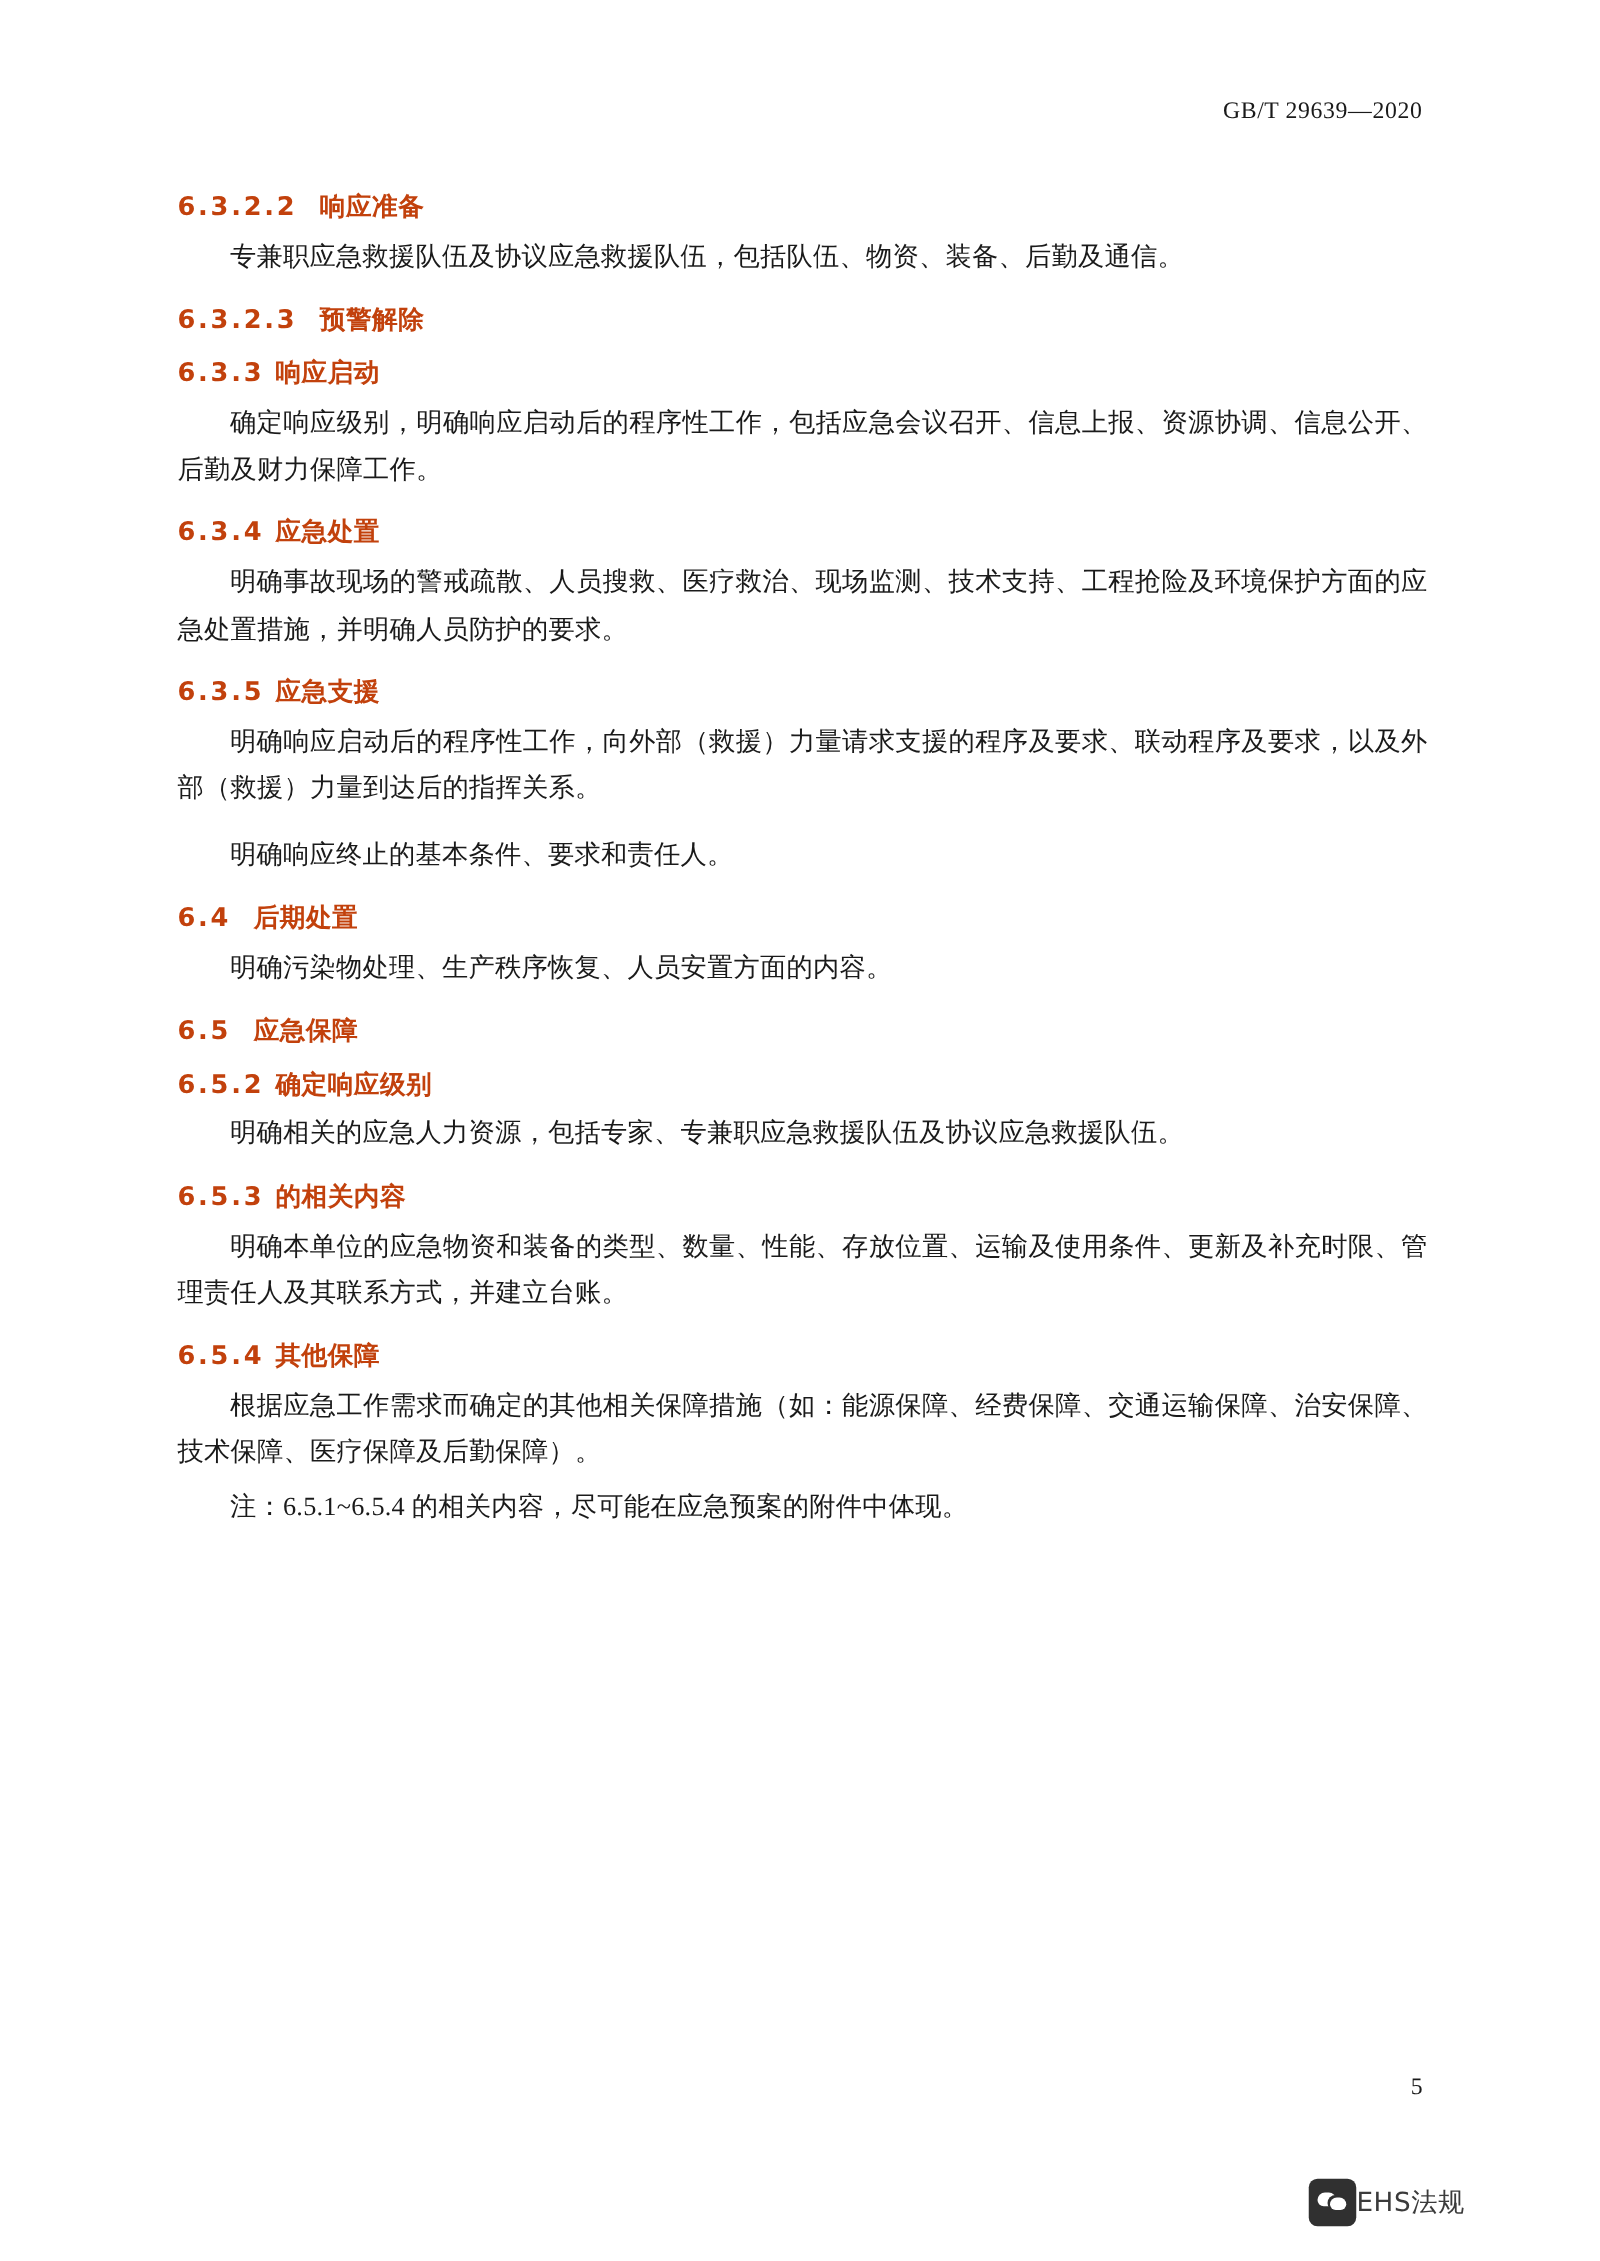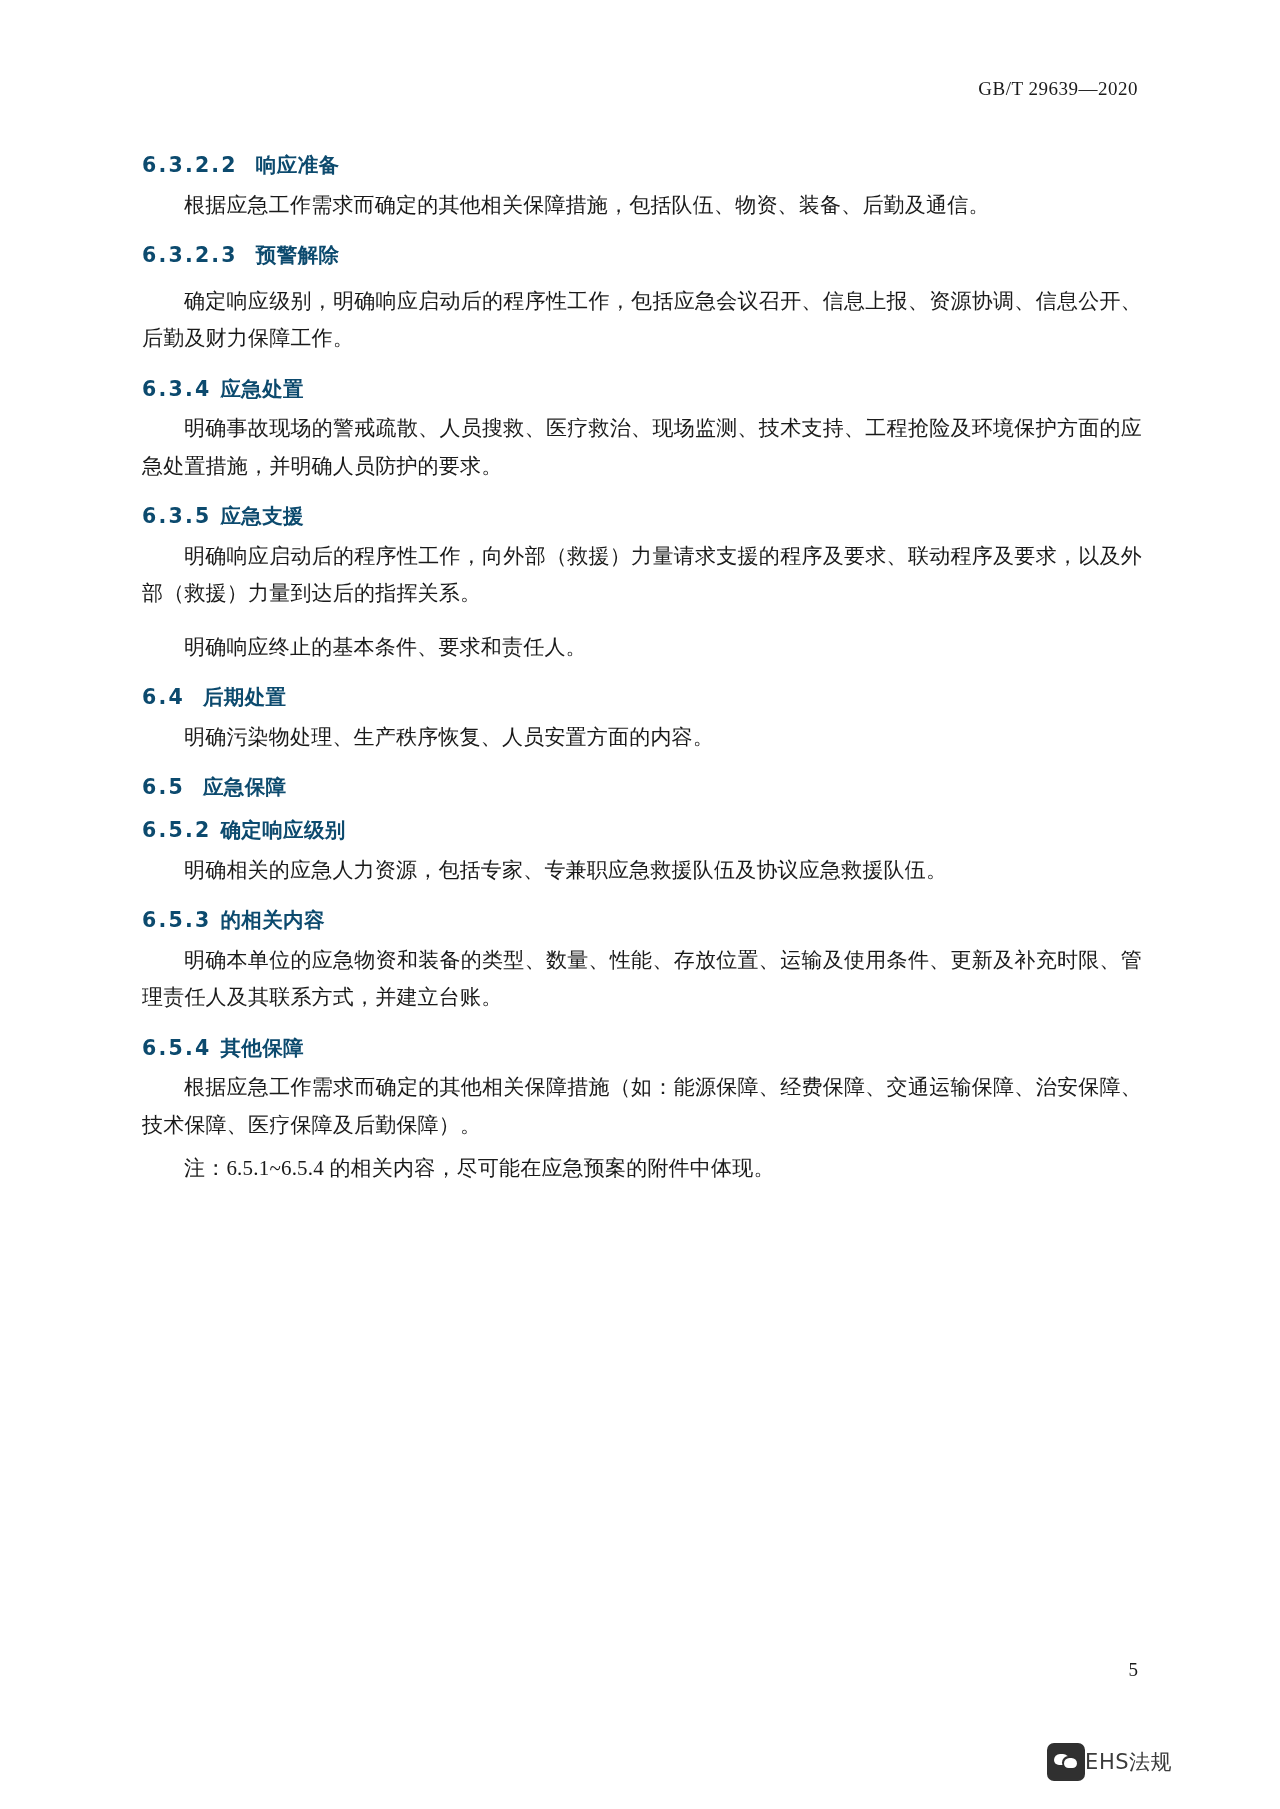--- a/index.html
+++ b/index.html
@@ -35,21 +35,21 @@
   .content {
     position: absolute;
     top: 150px;
     left: 142px;
     width: 1000px;
   }
   .clause-title {
     font-family: "DejaVu Sans", "Liberation Sans", sans-serif;
     font-weight: bold;
     font-size: 20.5px;
-    color: #0c4a6e;
+    color: #c2410c;
     margin: 0 0 6px 0;
     letter-spacing: 0.4px;
     line-height: 1.5;
   }
   .clause-title .num {
     letter-spacing: 2.2px;
   }
   .clause-title .gap-sm {
     display: inline-block;
     width: 9px;
@@ -132,30 +132,33 @@
 <div class="page">
 
   <div class="header">GB/T 29639—2020</div>
 
   <div class="content">
 
     <div class="block">
       <div class="clause-title">
         <span class="num">6.3.2.2</span><span class="gap-lg"></span><span>响应准备</span>
       </div>
-      <p class="para">根据应急工作需求而确定的其他相关保障措施，包括队伍、物资、装备、后勤及通信。</p>
+      <p class="para">专兼职应急救援队伍及协议应急救援队伍，包括队伍、物资、装备、后勤及通信。</p>
     </div>
 
     <div class="block">
       <div class="clause-title">
         <span class="num">6.3.2.3</span><span class="gap-lg"></span><span>预警解除</span>
       </div>
     </div>
 
     <div class="block">
+      <div class="clause-title">
+        <span class="num">6.3.3</span><span class="gap-sm"></span><span>响应启动</span>
+      </div>
       <p class="para">确定响应级别，明确响应启动后的程序性工作，包括应急会议召开、信息上报、资源协调、信息公开、后勤及财力保障工作。</p>
     </div>
 
     <div class="block">
       <div class="clause-title">
         <span class="num">6.3.4</span><span class="gap-sm"></span><span>应急处置</span>
       </div>
       <p class="para">明确事故现场的警戒疏散、人员搜救、医疗救治、现场监测、技术支持、工程抢险及环境保护方面的应急处置措施，并明确人员防护的要求。</p>
     </div>
 

